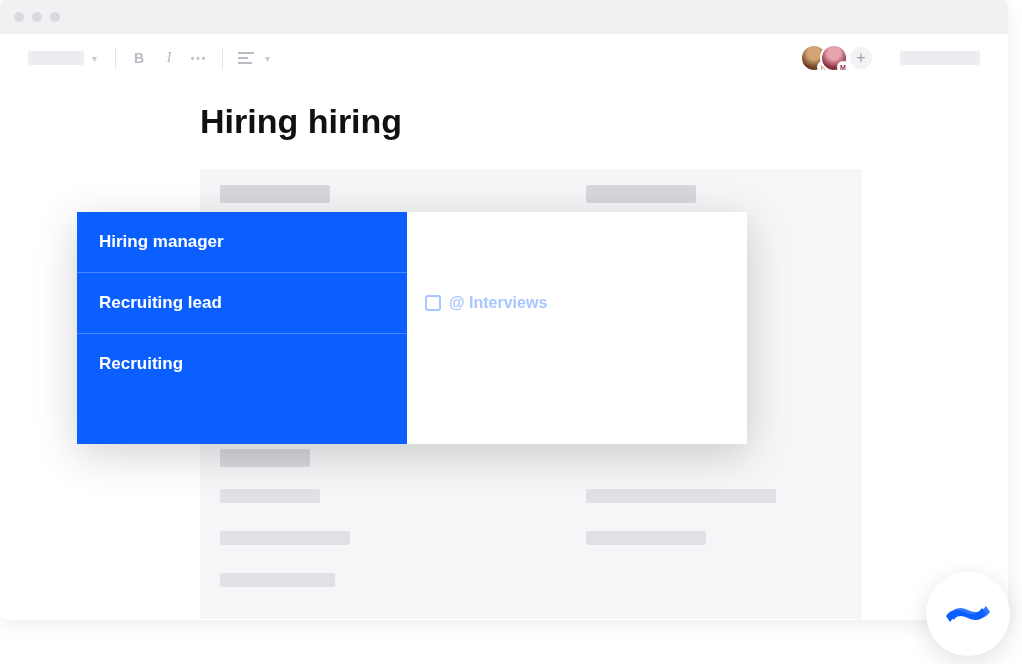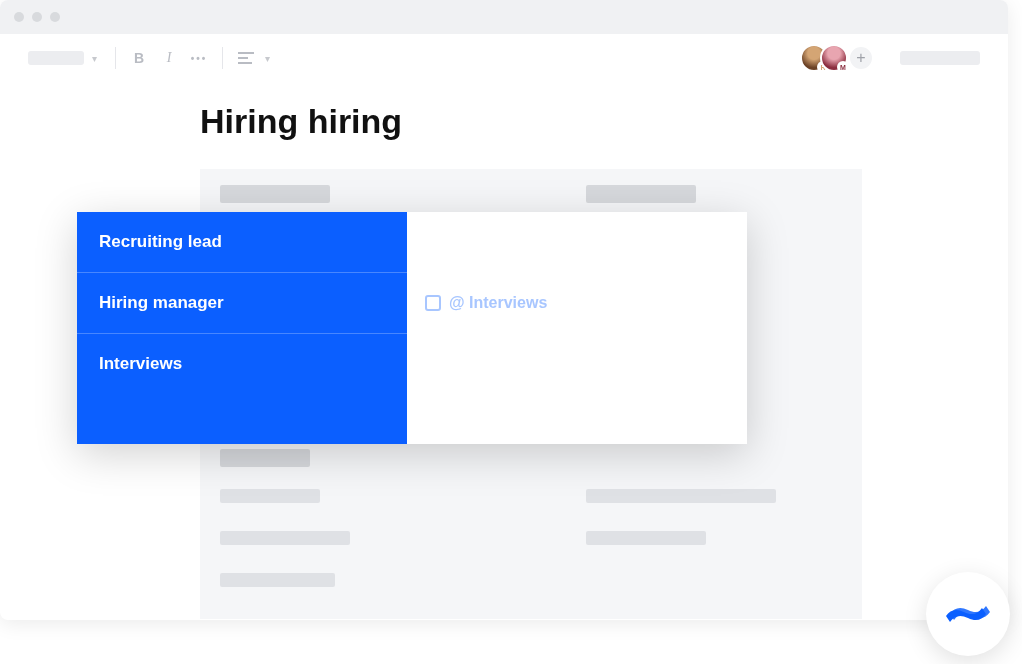--- a/index.html
+++ b/index.html
@@ -207,23 +207,23 @@
           <div class="sk-line" style="width:190px"></div>
           <div class="sk-line" style="width:120px; margin-top:14px"></div>
         </div>
       </div>
     </div>
   </div>
 </div>
 
 <div class="overlay-table">
   <div class="ot-left">
+    <div class="ot-left-cell">Hiring manager</div>
     <div class="ot-left-cell">Recruiting lead</div>
-    <div class="ot-left-cell">Hiring manager</div>
-    <div class="ot-left-cell">Interviews</div>
+    <div class="ot-left-cell">Recruiting</div>
   </div>
   <div class="ot-right">
     <div class="ot-right-cell">
       <span class="checkbox"></span>
       <span>@ Interviews</span>
     </div>
   </div>
 </div>
 
 <div class="logo-badge">

